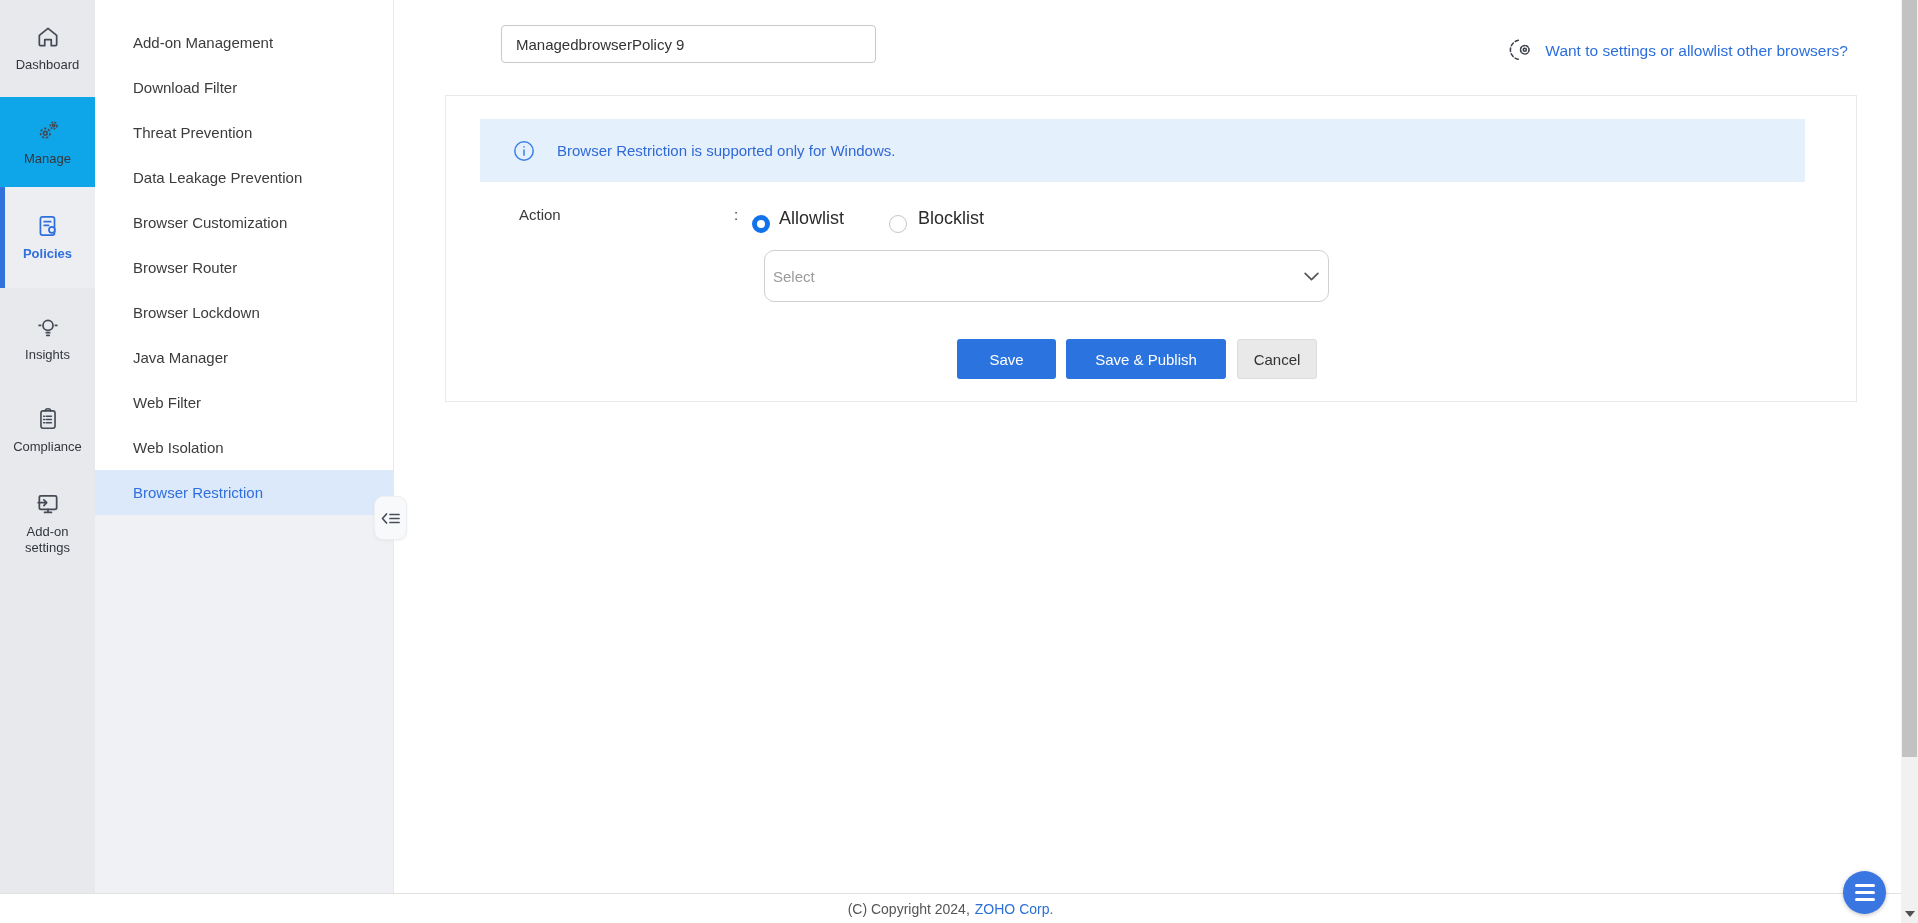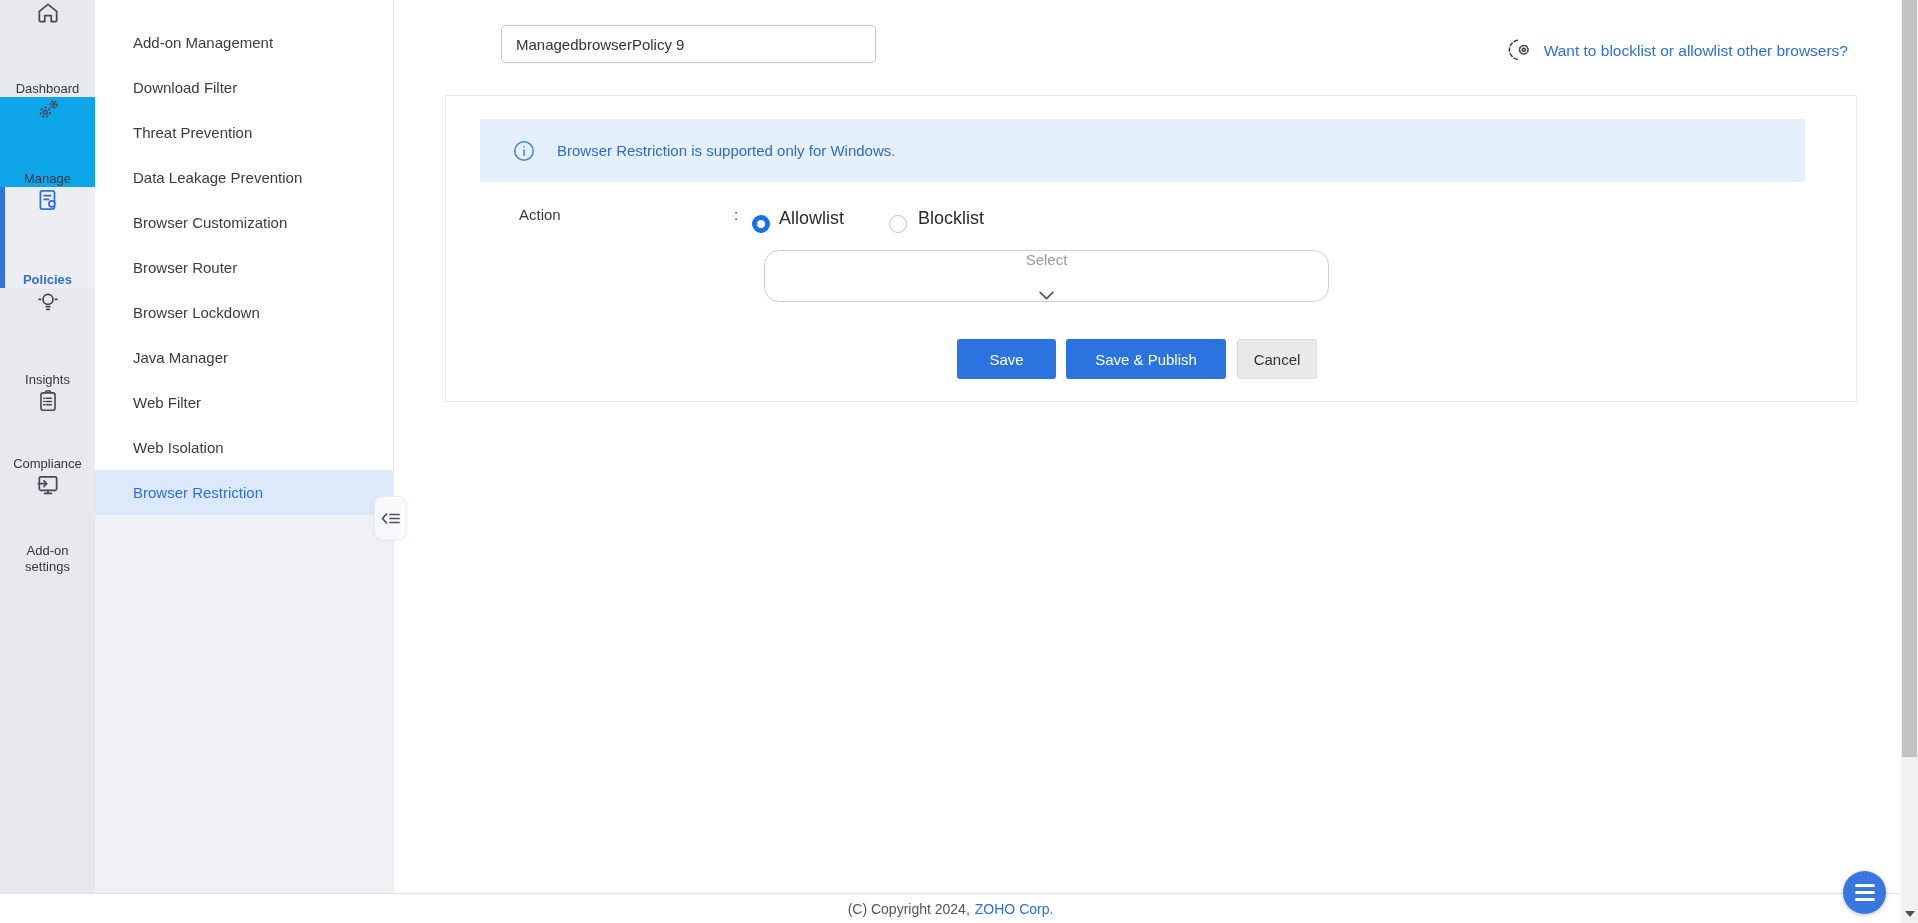--- a/index.html
+++ b/index.html
@@ -3,21 +3,21 @@
 <meta charset="utf-8">
 <style>
   * { margin:0; padding:0; box-sizing:border-box; }
   html,body { width:1918px; height:923px; overflow:hidden; background:#fff;
     font-family:"Liberation Sans", sans-serif; }
   .app { position:relative; width:1918px; height:923px; background:#fff; }
 
   
   .rail { position:absolute; left:0; top:0; width:95px; height:893px; background:#e8e9ec; }
   .rail-item { position:relative; width:95px; display:flex; flex-direction:column;
-    align-items:center; justify-content:space-between; gap:7px; cursor:pointer; }
+    align-items:center; justify-content:center; gap:7px; cursor:pointer; }
   .rail-item .lbl { font-size:13px; color:#33373d; text-align:center; line-height:16px; padding:0 4px; }
   .ri-dashboard { height:97px; }
   .ri-manage { height:90px; background:#0ea5e9; }
   .ri-policies { height:101px; background:#eceef1; }
   .ri-policies .lbl { color:#2f6fde; font-weight:bold; }
   .ri-insights { height:100px; }
   .ri-compliance { height:84px; }
   .ri-addon { height:103px; }
   .active-bar { position:absolute; left:0; top:0; width:5px; height:100%; background:#3172dd; }
   .rail-icon { width:26px; height:26px; display:block; }
@@ -56,22 +56,22 @@
 
   .action-label { position:absolute; left:73px; top:110px; font-size:15px; color:#3b3b3b; }
   .action-colon { position:absolute; left:288px; top:110px; font-size:15px; color:#3b3b3b; }
 
   .radio { position:absolute; width:18px; height:18px; border-radius:50%; background:#fff; cursor:pointer; }
   .radio.checked { border:5px solid #1272ec; }
   .radio.unchecked { border:1.5px solid #c5c5c5; }
   .radio-lbl { position:absolute; top:112px; font-size:18px; color:#2b2b2b; cursor:pointer; }
 
   .select-box { position:absolute; left:318px; top:154px; width:565px; height:52px;
-    border:1px solid #d0d0d0; border-radius:15px; background:#fff; display:flex;
-    align-items:center; padding:0 8px; cursor:pointer;flex-direction:column; }
+    border:1px solid #d0d0d0; border-radius:10px; background:#fff; display:flex;
+    align-items:center; padding:0 8px; cursor:pointer; }
   .select-box .placeholder { font-size:15px; color:#9a9a9a; flex:1; }
 
   .btn { position:absolute; top:243px; height:40px; border:none; border-radius:3px;
     font-size:15px; font-family:"Liberation Sans", sans-serif; cursor:pointer; }
   .btn-blue { background:#2b73de; color:#fff; }
   .btn-save { left:511px; width:99px; }
   .btn-savepub { left:620px; width:160px; }
   .btn-cancel { left:791px; width:80px; background:#e9e9e9; color:#333;
     border:1px solid #dcdcdc; }
 
@@ -183,21 +183,21 @@
   </div>
 
   <input class="policy-input" type="text" value="ManagedbrowserPolicy 9" style="">
 
   <div class="blocklist-link">
     <svg width="27" height="27" viewBox="0 0 26 26" fill="none" stroke="#3a4049" stroke-width="1.5" stroke-linecap="round">
       <path d="M9 3.2 A 9.3 9.3 0 0 0 9 21.5" stroke-dasharray="3.2 2.4"></path>
       <circle cx="15.2" cy="12.3" r="4.1" stroke-dasharray="2 1.4"></circle>
       <circle cx="15.2" cy="12.3" r="1.5"></circle>
     </svg>
-    <span class="txt">Want to blocklist or allowlist other browsers?</span>
+    <span class="txt">Want to settings or allowlist other browsers?</span>
   </div>
 
   <div class="panel">
 
     <div class="banner">
       <svg width="22" height="22" viewBox="0 0 22 22" fill="none" stroke="#3e7fe8" stroke-width="1.5" stroke-linecap="round">
         <circle cx="11" cy="11" r="9.2"></circle>
         <path d="M11 6.8 v.2 M11 10 v5.2"></path>
       </svg>
       <span class="txt">Browser Restriction is supported only for Windows.</span>

